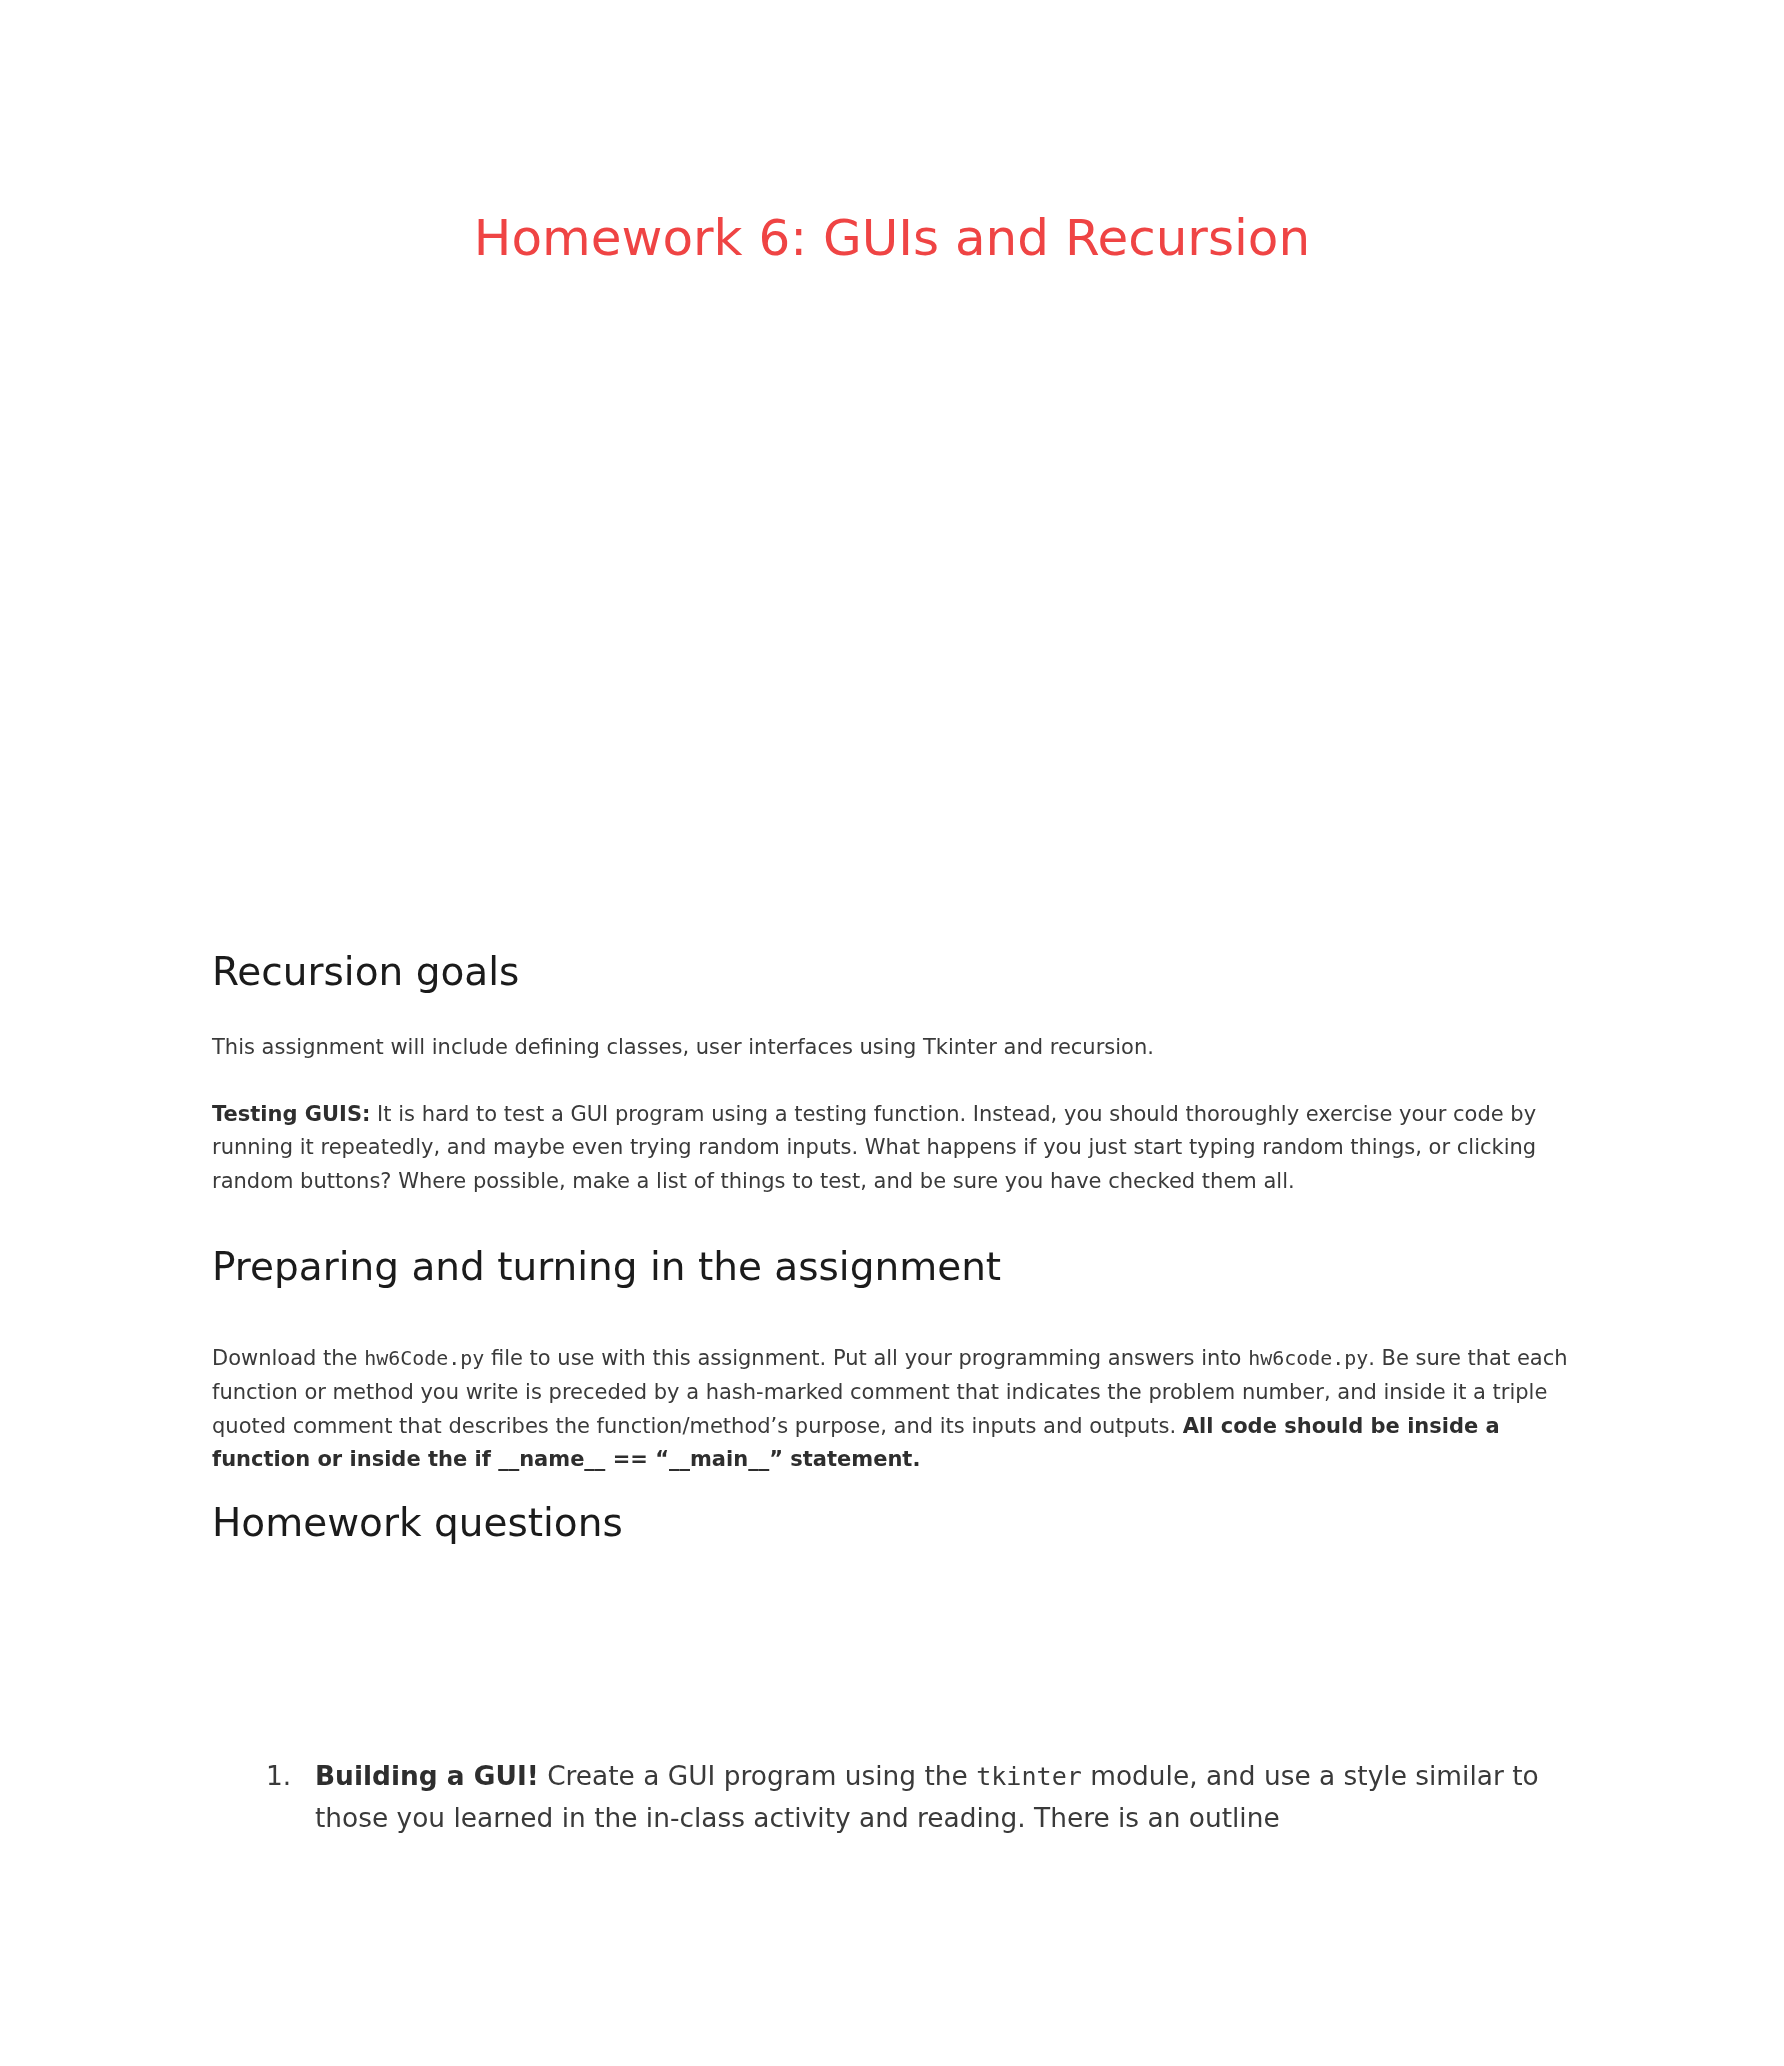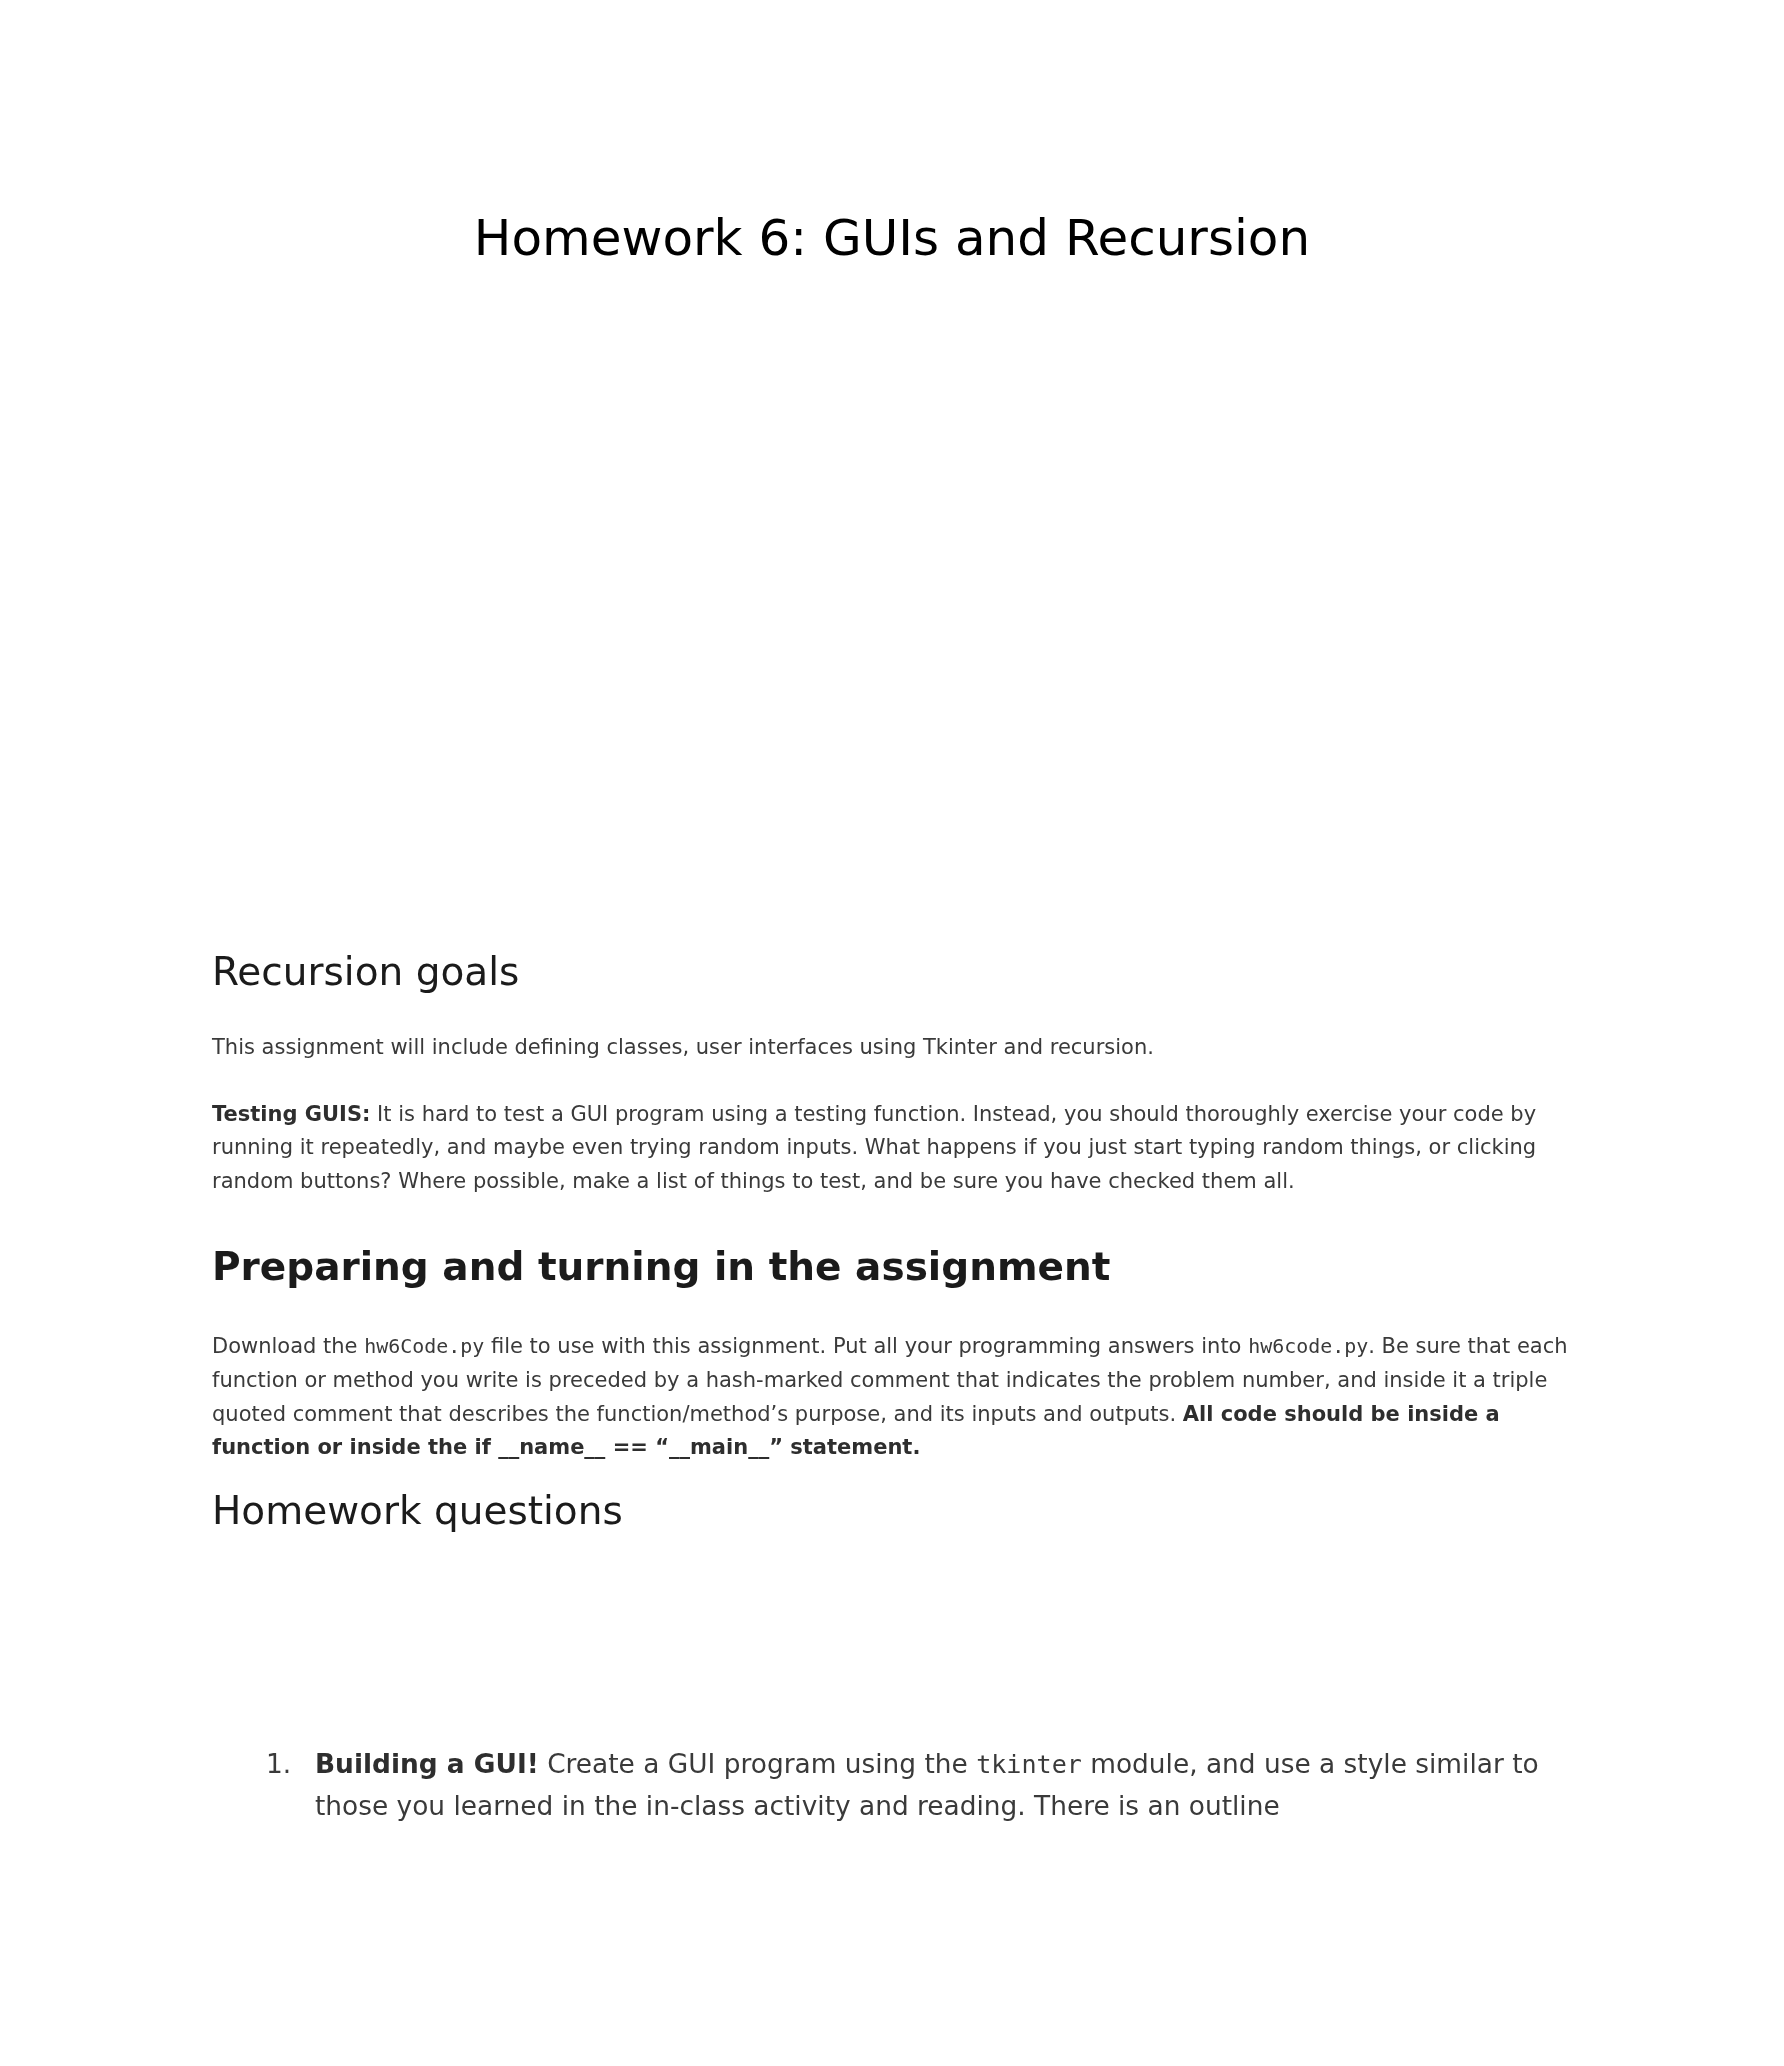--- a/index.html
+++ b/index.html
@@ -11,31 +11,31 @@
     background: #ffffff;
     overflow: hidden;
     padding: 207px 212px 0 212px;
     font-family: "DejaVu Sans", "Liberation Sans", sans-serif;
     color: #3a3a3a;
   }
   .doc-title {
     font-size: 50px;
     font-weight: 500;
     line-height: 1.25;
-    color: #000000;
+    color: #ef4444;
     text-align: center;
   }
   .heading {
     font-size: 39px;
     font-weight: 500;
     line-height: 1.25;
     color: #1b1b1b;
   }
   .h-goals { margin-top: 678px; margin-bottom: 35px; }
-  .h-preparing { margin-bottom: 39px; font-weight: bold; }
+  .h-preparing { margin-bottom: 51px; }
   .h-questions { margin-bottom: 8px; }
   .body-par {
     font-size: 21px;
     line-height: 1.6;
     font-weight: 400;
     color: #3a3a3a;
     max-width: 1364px;
   }
   .p-goals-intro { margin-bottom: 33px; }
   .p-testing { margin-bottom: 44px; }

